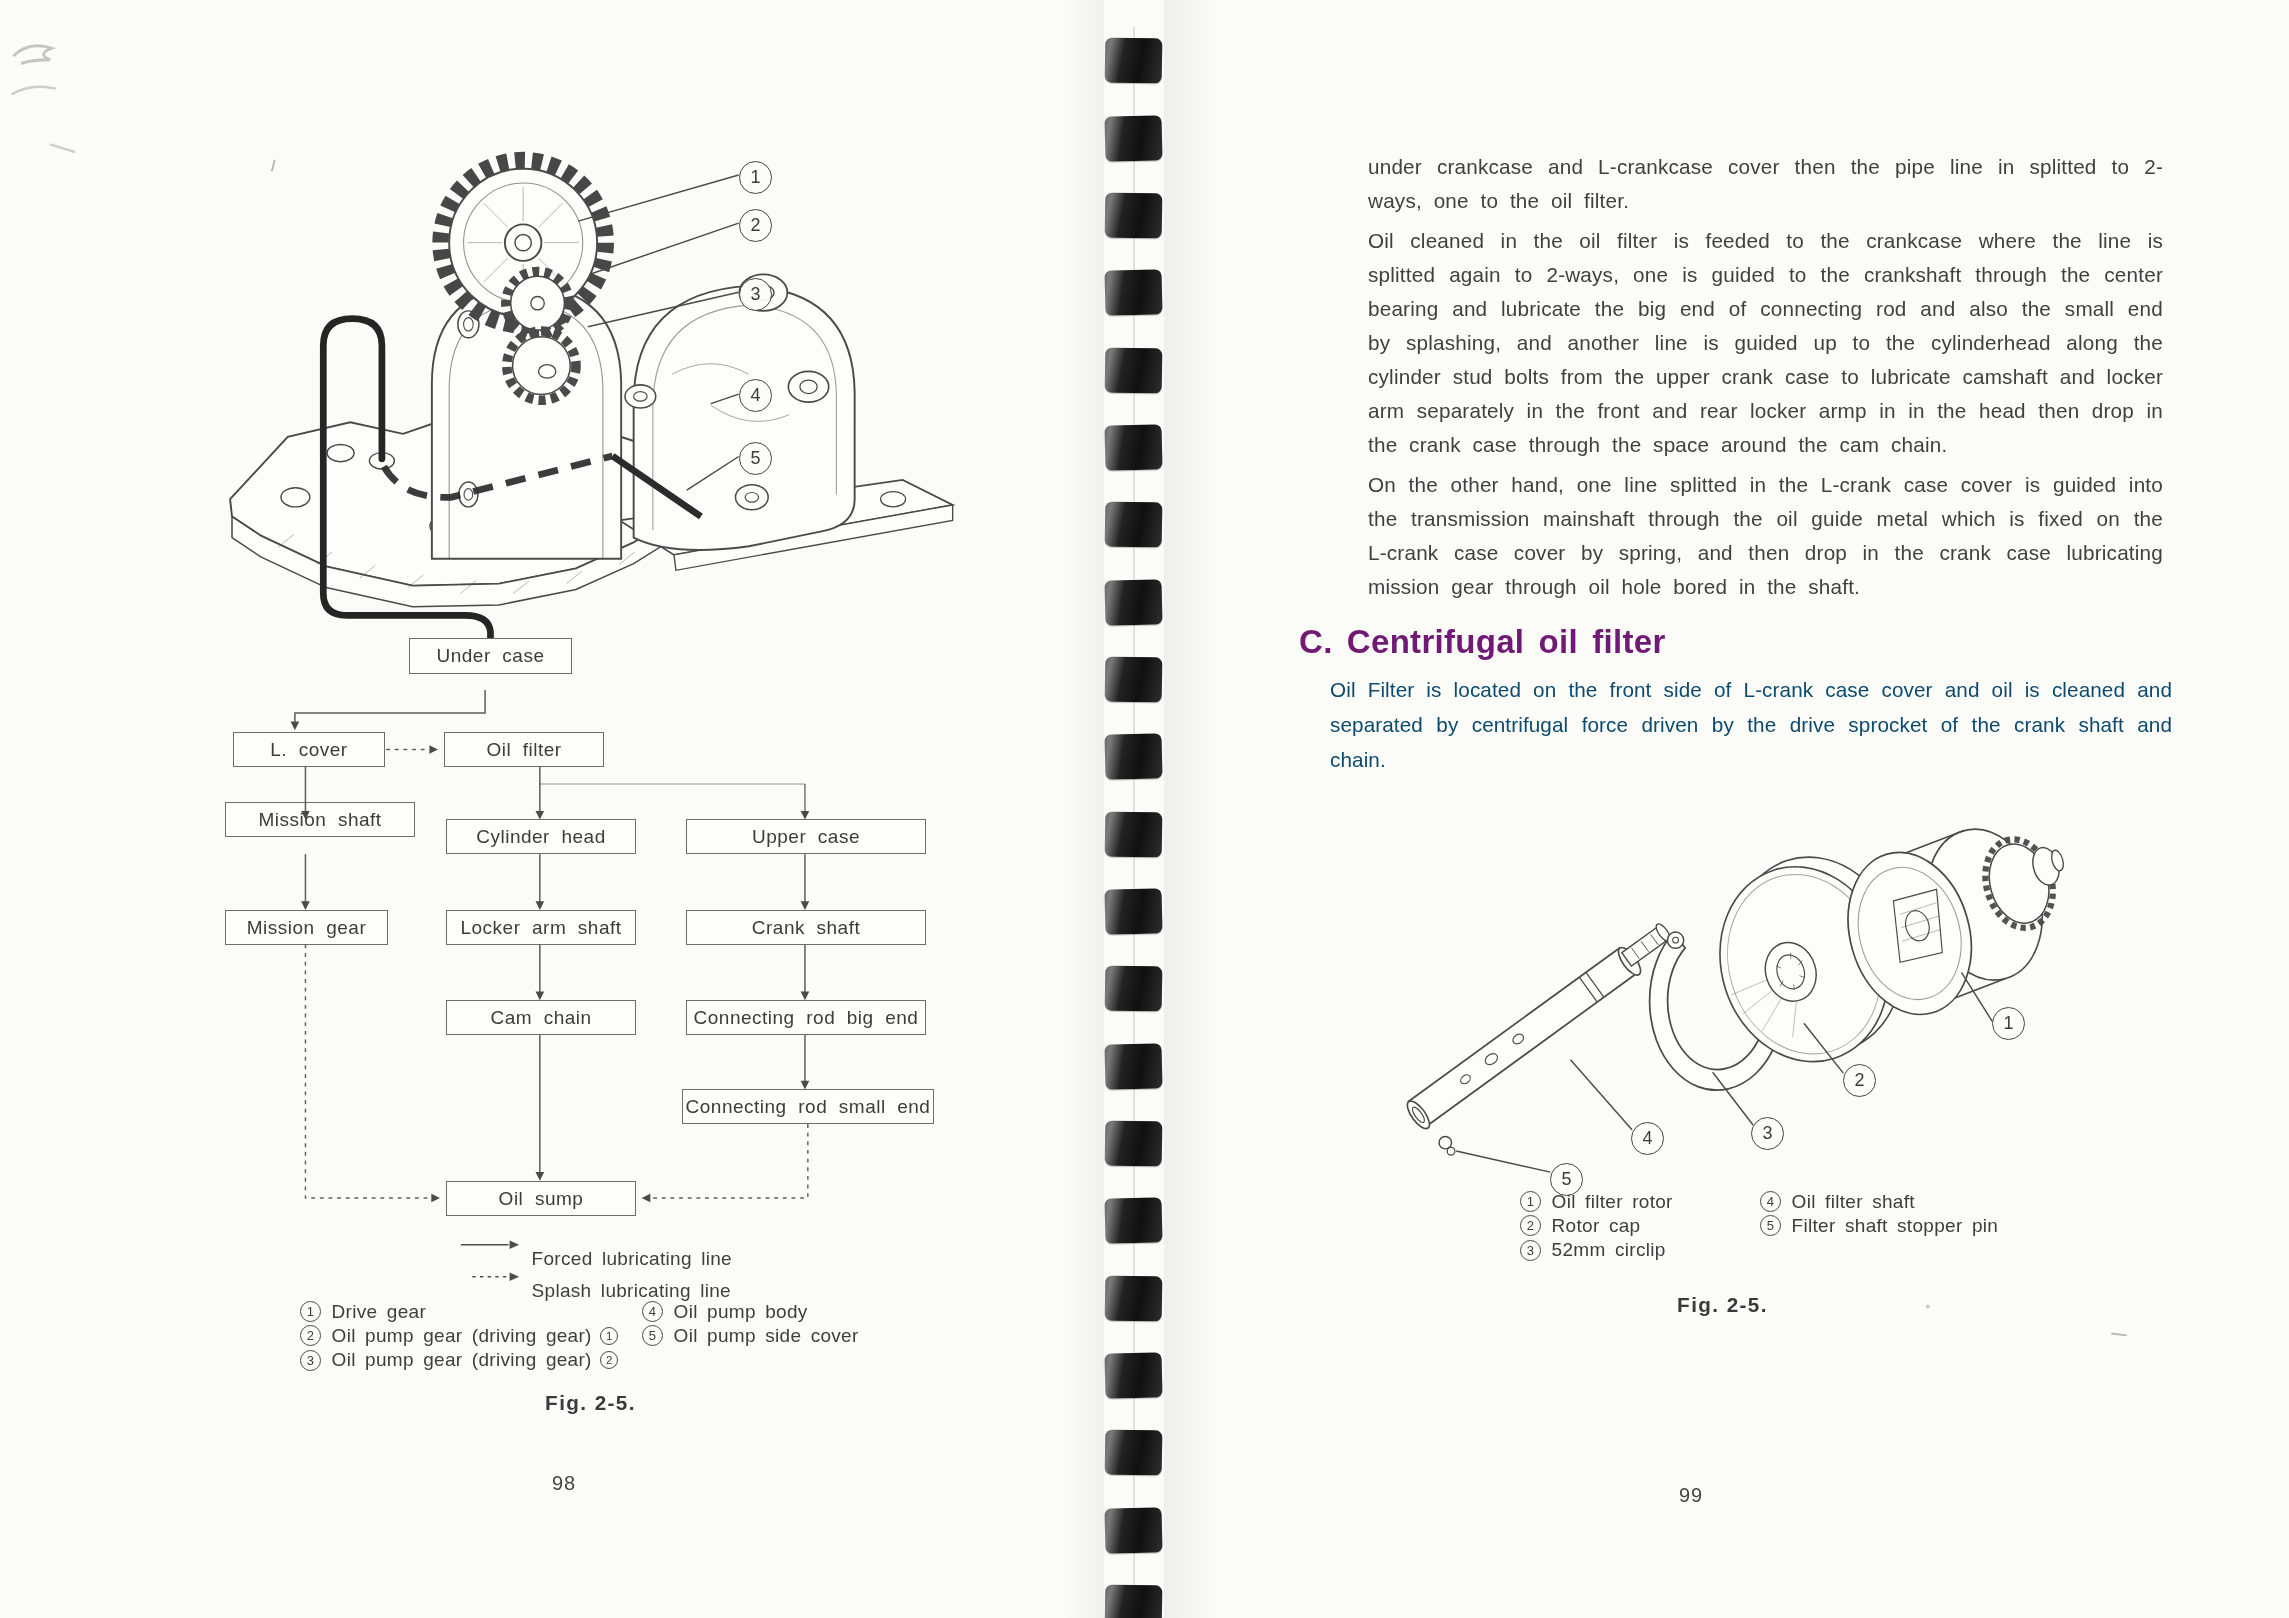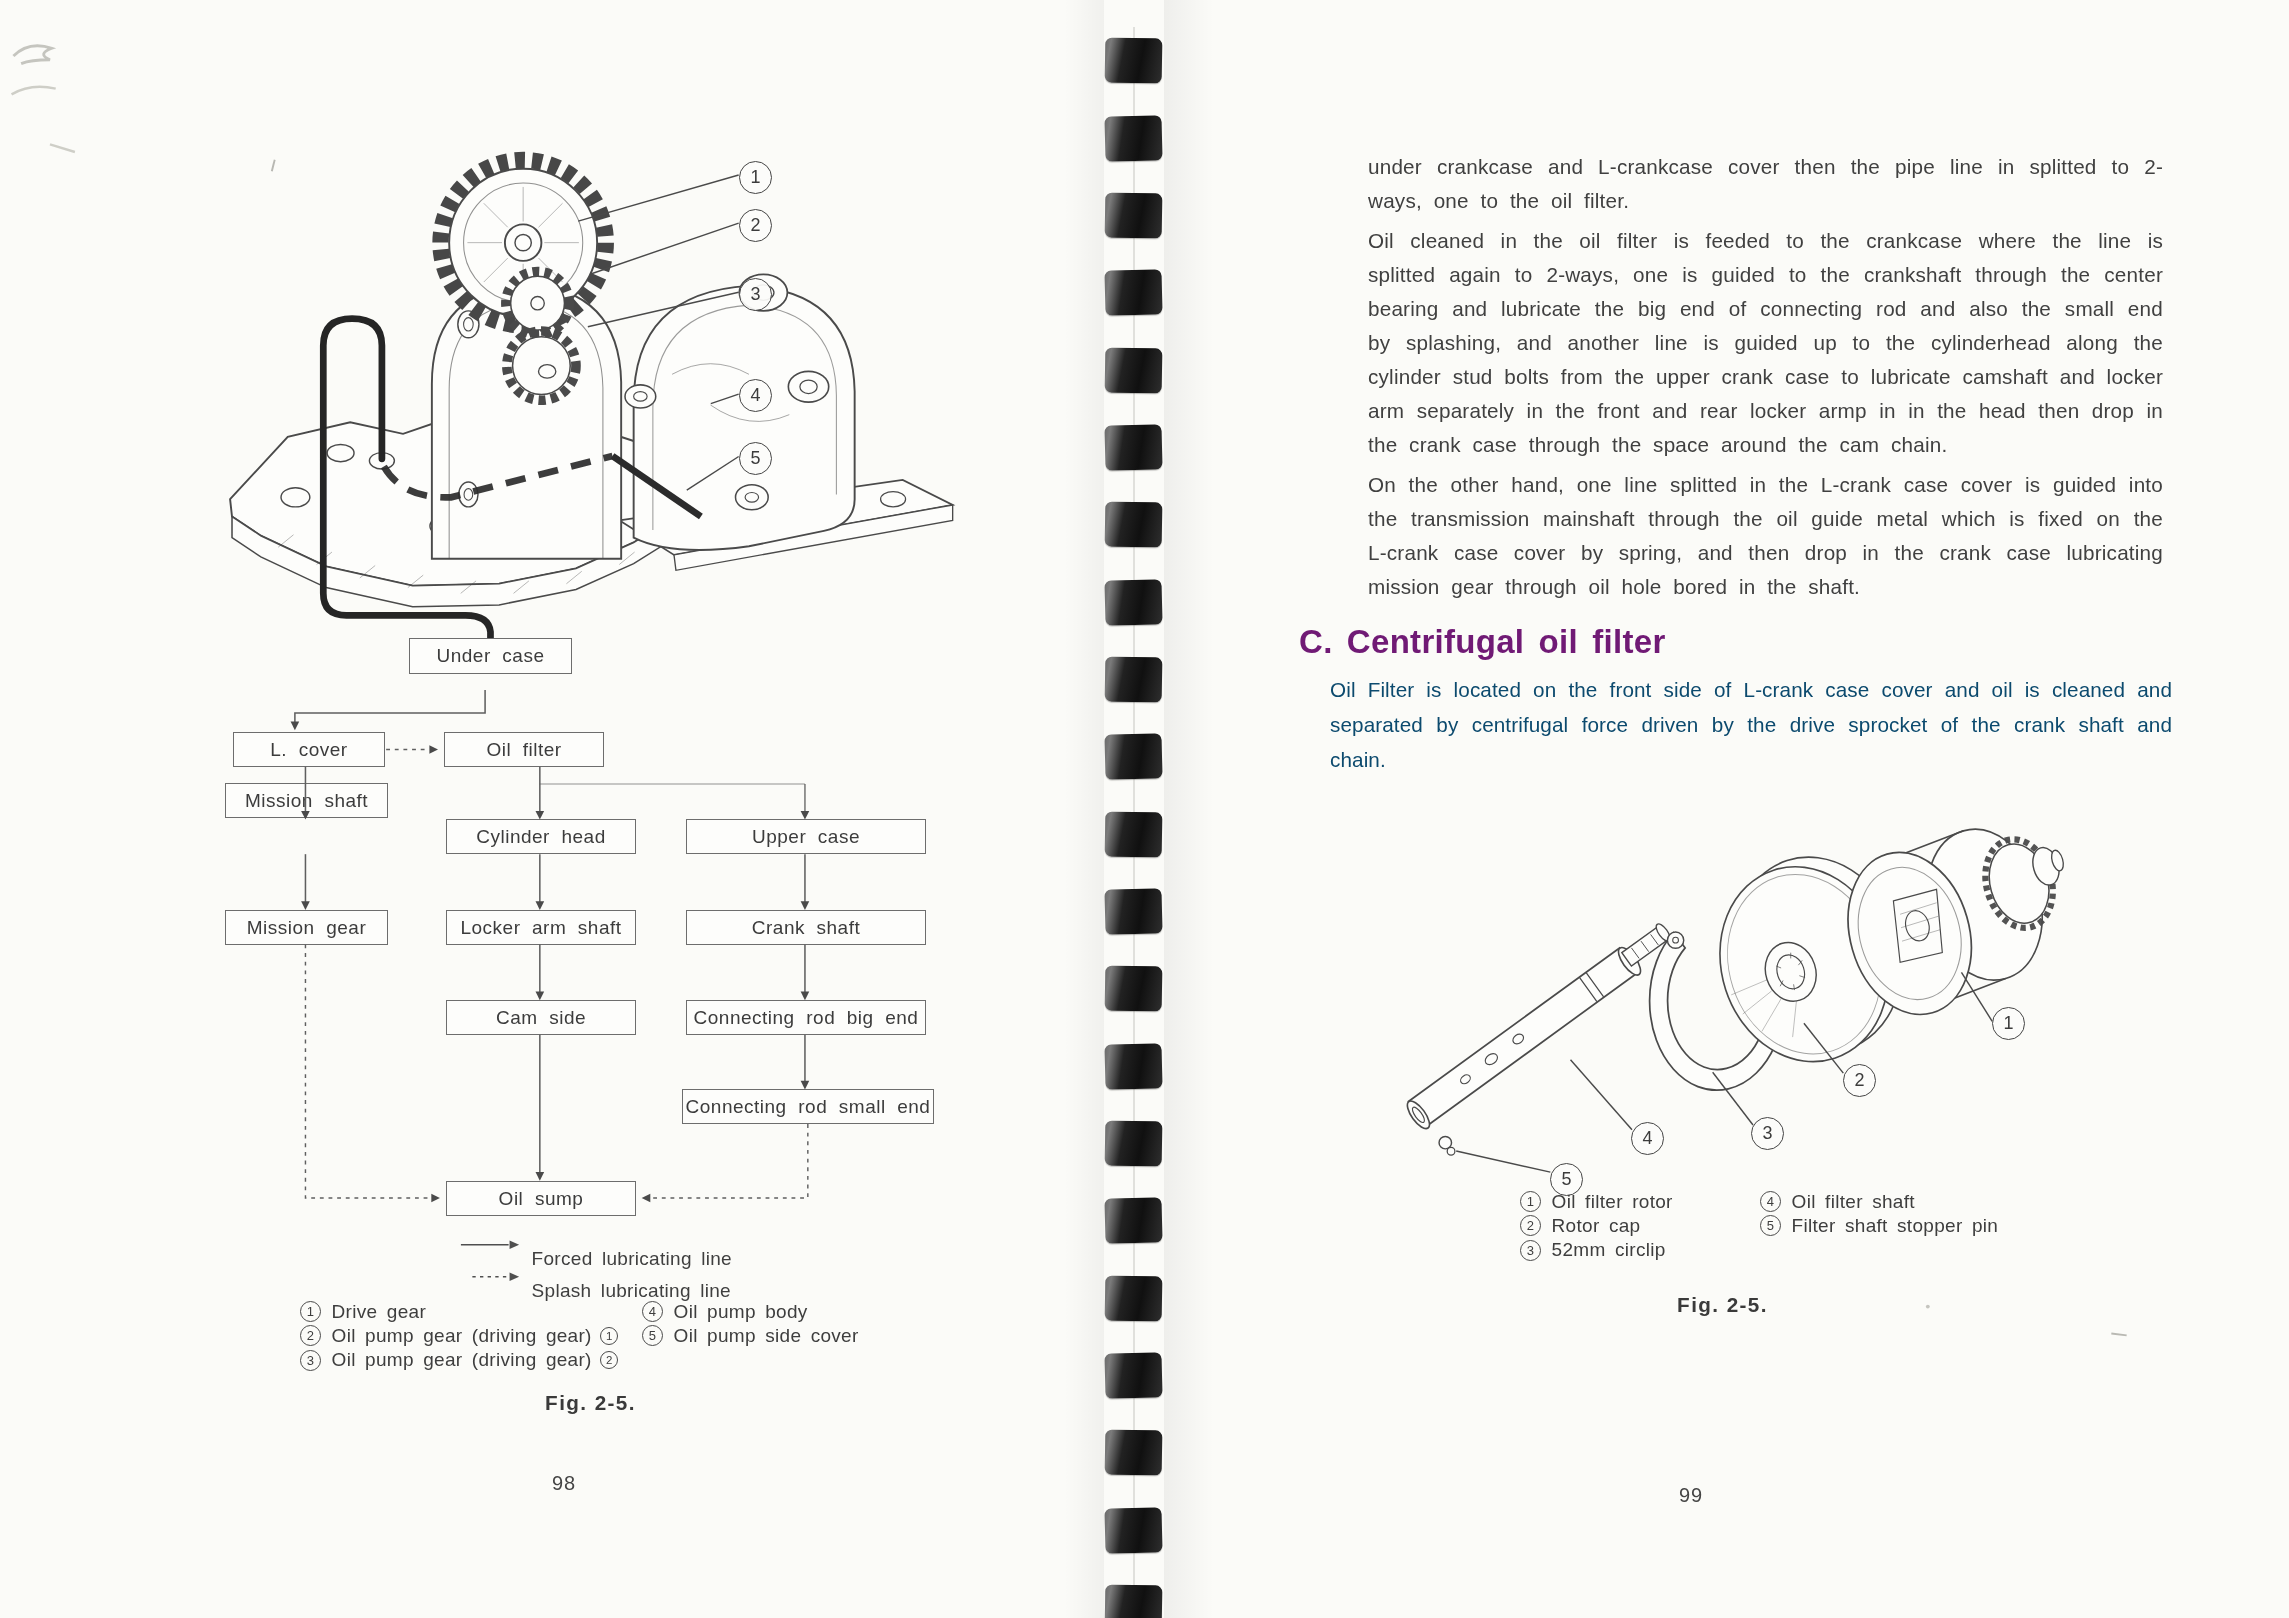--- a/index.html
+++ b/index.html
@@ -158,27 +158,27 @@
 
   <span class="co" style="left:739px;top:161px">1</span>
   <span class="co" style="left:739px;top:209px">2</span>
   <span class="co" style="left:739px;top:278px">3</span>
   <span class="co" style="left:739px;top:379px">4</span>
   <span class="co" style="left:739px;top:442px">5</span>
 
   <div class="fbox" style="left:409px;top:638px;width:163px;height:36px">Under case</div>
   <div class="fbox" style="left:233px;top:732px;width:152px">L. cover</div>
   <div class="fbox" style="left:444px;top:732px;width:160px">Oil filter</div>
-  <div class="fbox" style="left:225px;top:783px;width:163px">Mission shaft</div>
+  <div class="fbox" style="left:225px;top:802px;width:190px">Mission shaft</div>
   <div class="fbox" style="left:446px;top:819px;width:190px">Cylinder head</div>
   <div class="fbox" style="left:686px;top:819px;width:240px">Upper case</div>
   <div class="fbox" style="left:225px;top:910px;width:163px">Mission gear</div>
   <div class="fbox" style="left:446px;top:910px;width:190px">Locker arm shaft</div>
   <div class="fbox" style="left:686px;top:910px;width:240px">Crank shaft</div>
-  <div class="fbox" style="left:446px;top:1000px;width:190px">Cam side</div>
+  <div class="fbox" style="left:446px;top:1000px;width:190px">Cam chain</div>
   <div class="fbox" style="left:686px;top:1000px;width:240px">Connecting rod big end</div>
   <div class="fbox" style="left:682px;top:1089px;width:252px">Connecting rod small end</div>
   <div class="fbox" style="left:446px;top:1181px;width:190px">Oil sump</div>
 
   <div class="legend-row" style="left:459px;top:1234px">
     <svg width="63" height="13.4" viewBox="0 0 66 14">
       <line x1="2" y1="7" x2="52" y2="7" stroke="#4f4f4f" stroke-width="1.7"></line>
       <path d="M63,7 L53,2.5 L53,11.5 Z" fill="#4f4f4f"></path>
     </svg>
     <span class="legend-label">Forced lubricating line</span>

